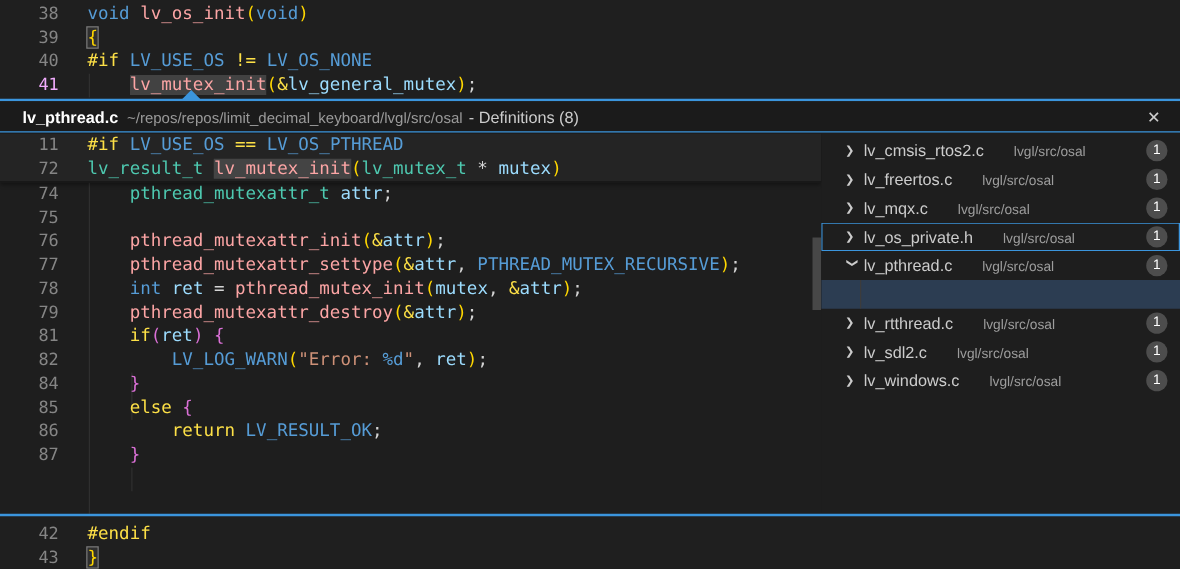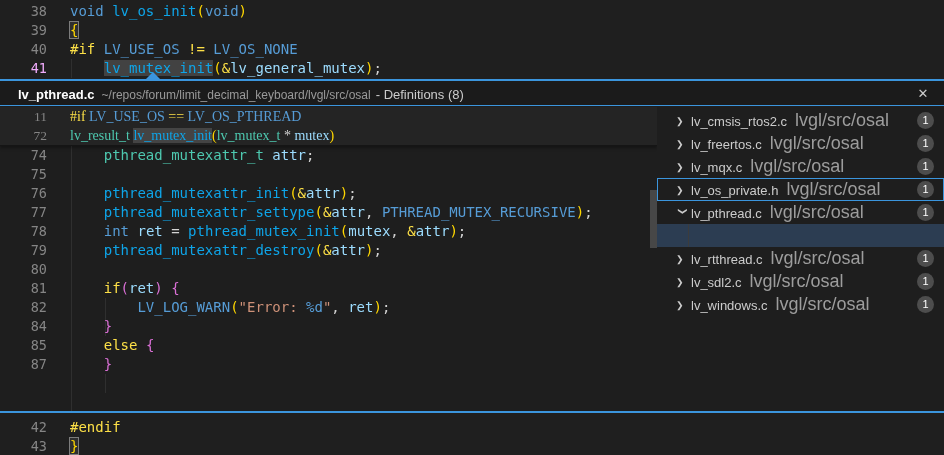--- a/index.html
+++ b/index.html
@@ -10,21 +10,21 @@
     position:relative;
   }
   
   .code-area { position:absolute; left:0; right:0; }
   .code-line { position:relative; height:19px; line-height:19px; font-size:14px; white-space:pre; }
   .ln { display:inline-block; width:47px; text-align:right; color:#858585; font-size:13.5px; }
   .ln.active { color:#f0abfc; }
   .lt { position:absolute; left:70px; top:0; white-space:pre; }
   .kw  { color:#569cd6; }
   .ctl { color:#fde047; }
-  .fn  { color:#0ea5e9; }
+  .fn  { color:#fca5a5; }
   .typ { color:#4ec9b0; }
   .var { color:#9cdcfe; }
   .op  { color:#d4d4d4; }
   .b1  { color:#ffd700; }
   .b2  { color:#da70d6; }
   .str { color:#ce9178; }
   .fmt { color:#569cd6; }
   .hl  { background:rgba(95,95,95,0.55); }
   .bm  { outline:1px solid #7c7c7c; background:rgba(90,90,90,0.28); }
   .indent-guide { position:absolute; width:1px; background:#2f2f2f; }
@@ -57,21 +57,21 @@
   
   #tree { position:absolute; left:657px; top:0; width:287px; height:304px; background:#1e1e1e;
     font-family:"Liberation Sans", sans-serif; padding-top:2px; overflow:hidden; }
   .tree-row { position:relative; height:23px; line-height:23px; white-space:nowrap; overflow:hidden; cursor:pointer; }
   .tree-row.focused { box-shadow:inset 0 0 0 1px #3b95dd; }
   .tree-row.selected { background:#2c3d52; }
   .chev { display:inline-block; width:15px; margin-left:19px; color:#cccccc; font-size:9px; text-align:left;
     vertical-align:middle; transform-origin:40% 50%; }
   .chev.expanded { transform:rotate(90deg); }
   .fname { color:#cccccc; font-size:13px; }
-  .fpath { color:#9d9d9d; font-size:18px; margin-left:8px; }
+  .fpath { color:#9d9d9d; font-size:11px; margin-left:24px; }
   .count-badge { position:absolute; right:10px; top:3px; width:17px; height:17px; border-radius:50%;
     background:#4d4d4d; color:#ffffff; font-size:11px; line-height:17px; text-align:center; }
   .match-line { position:absolute; left:43px; top:0; color:#dadada; font-size:13px; white-space:pre; }
   .match-word { background:rgba(234,160,0,0.35); }
   .child-guide { position:absolute; left:31px; top:0; bottom:0; width:1px; background:#3c3c3c; }
 </style>
 </head>
 <body>
 
 <div id="main-top" class="code-area">
@@ -80,45 +80,45 @@
     <div class="code-line"><span class="ln">39</span><span class="lt"><span class="b1 bm">{</span></span></div>
     <div class="code-line"><span class="ln">40</span><span class="lt"><span class="ctl">#if</span><span class="op"> </span><span class="kw">LV_USE_OS</span><span class="op"> </span><span class="ctl">!=</span><span class="op"> </span><span class="kw">LV_OS_NONE</span></span></div>
     <div class="code-line"><span class="ln active">41</span><span class="lt"><span class="op">    </span><span class="fn hl">lv_mutex_init</span><span class="b1">(</span><span class="ctl">&amp;</span><span class="var">lv_general_mutex</span><span class="b1">)</span><span class="op">;</span></span></div>
   </div>
 
 <div id="peek">
   <div id="peek-border-top"></div>
   <div id="peek-arrow"></div>
 
   <div id="peek-header">
-    <span id="peek-title">lv_pthread.c</span><span id="peek-path">~/repos/forum/limit_decimal_keyboard/lvgl/src/osal</span><span id="peek-meta">- Definitions (8)</span>
+    <span id="peek-title">lv_pthread.c</span><span id="peek-path">~/repos/repos/limit_decimal_keyboard/lvgl/src/osal</span><span id="peek-meta">- Definitions (8)</span>
     <span id="peek-close">✕</span>
   </div>
 
   <div id="peek-body">
     <div id="peek-editor">
-      <div id="sticky" class="code-area" style="position:relative;font-family:Liberation Serif, serif;">
+      <div id="sticky" class="code-area" style="position:relative;">
           <div class="code-line"><span class="ln">11</span><span class="lt"><span class="ctl">#if</span><span class="op"> </span><span class="kw">LV_USE_OS</span><span class="op"> </span><span class="ctl">==</span><span class="op"> </span><span class="kw">LV_OS_PTHREAD</span></span></div>
           <div class="code-line"><span class="ln">72</span><span class="lt"><span class="typ">lv_result_t</span><span class="op"> </span><span class="fn hl">lv_mutex_init</span><span class="b1">(</span><span class="typ">lv_mutex_t</span><span class="op"> * </span><span class="var">mutex</span><span class="b1">)</span></span></div>
         </div>
       <div id="peek-lines" class="code-area" style="position:relative;">
         <span class="indent-guide" style="left:71px; top:0; height:266px;"></span>
         <span class="indent-guide" style="left:105px; top:152px; height:38px;"></span>
         <span class="indent-guide" style="left:105px; top:228px; height:19px;"></span>
       <div class="code-line"><span class="ln">74</span><span class="lt"><span class="op">    </span><span class="typ">pthread_mutexattr_t</span><span class="op"> </span><span class="var">attr</span><span class="op">;</span></span></div>
           <div class="code-line"><span class="ln">75</span><span class="lt"></span></div>
           <div class="code-line"><span class="ln">76</span><span class="lt"><span class="op">    </span><span class="fn">pthread_mutexattr_init</span><span class="b1">(</span><span class="ctl">&amp;</span><span class="var">attr</span><span class="b1">)</span><span class="op">;</span></span></div>
           <div class="code-line"><span class="ln">77</span><span class="lt"><span class="op">    </span><span class="fn">pthread_mutexattr_settype</span><span class="b1">(</span><span class="ctl">&amp;</span><span class="var">attr</span><span class="op">, </span><span class="kw">PTHREAD_MUTEX_RECURSIVE</span><span class="b1">)</span><span class="op">;</span></span></div>
           <div class="code-line"><span class="ln">78</span><span class="lt"><span class="op">    </span><span class="kw">int</span><span class="op"> </span><span class="var">ret</span><span class="op"> = </span><span class="fn">pthread_mutex_init</span><span class="b1">(</span><span class="var">mutex</span><span class="op">, </span><span class="ctl">&amp;</span><span class="var">attr</span><span class="b1">)</span><span class="op">;</span></span></div>
           <div class="code-line"><span class="ln">79</span><span class="lt"><span class="op">    </span><span class="fn">pthread_mutexattr_destroy</span><span class="b1">(</span><span class="ctl">&amp;</span><span class="var">attr</span><span class="b1">)</span><span class="op">;</span></span></div>
-          <div class="code-line"><span class="ln">80</span><span class="lt"></span></div>
           <div class="code-line"><span class="ln">81</span><span class="lt"><span class="op">    </span><span class="ctl">if</span><span class="b2">(</span><span class="var">ret</span><span class="b2">)</span><span class="op"> </span><span class="b2">{</span></span></div>
           <div class="code-line"><span class="ln">82</span><span class="lt"><span class="op">        </span><span class="kw">LV_LOG_WARN</span><span class="b1">(</span><span class="str">"Error: </span><span class="fmt">%d</span><span class="str">"</span><span class="op">, </span><span class="var">ret</span><span class="b1">)</span><span class="op">;</span></span></div>
           <div class="code-line"><span class="ln">84</span><span class="lt"><span class="op">    </span><span class="b2">}</span></span></div>
           <div class="code-line"><span class="ln">85</span><span class="lt"><span class="op">    </span><span class="ctl">else</span><span class="op"> </span><span class="b2">{</span></span></div>
+          <div class="code-line"><span class="ln">86</span><span class="lt"><span class="op">        </span><span class="ctl">return</span><span class="op"> </span><span class="kw">LV_RESULT_OK</span><span class="op">;</span></span></div>
           <div class="code-line"><span class="ln">87</span><span class="lt"><span class="op">    </span><span class="b2">}</span></span></div>
         </div>
       <div id="peek-scrollbar"></div>
     </div>
     <div id="tree">
         <div class="tree-row"><span class="chev">❯</span><span class="fname">lv_cmsis_rtos2.c</span><span class="fpath">lvgl/src/osal</span><span class="count-badge">1</span></div>
         <div class="tree-row"><span class="chev">❯</span><span class="fname">lv_freertos.c</span><span class="fpath">lvgl/src/osal</span><span class="count-badge">1</span></div>
         <div class="tree-row"><span class="chev">❯</span><span class="fname">lv_mqx.c</span><span class="fpath">lvgl/src/osal</span><span class="count-badge">1</span></div>
         <div class="tree-row focused"><span class="chev">❯</span><span class="fname">lv_os_private.h</span><span class="fpath">lvgl/src/osal</span><span class="count-badge">1</span></div>
         <div class="tree-row"><span class="chev expanded">❯</span><span class="fname">lv_pthread.c</span><span class="fpath">lvgl/src/osal</span><span class="count-badge">1</span></div>

